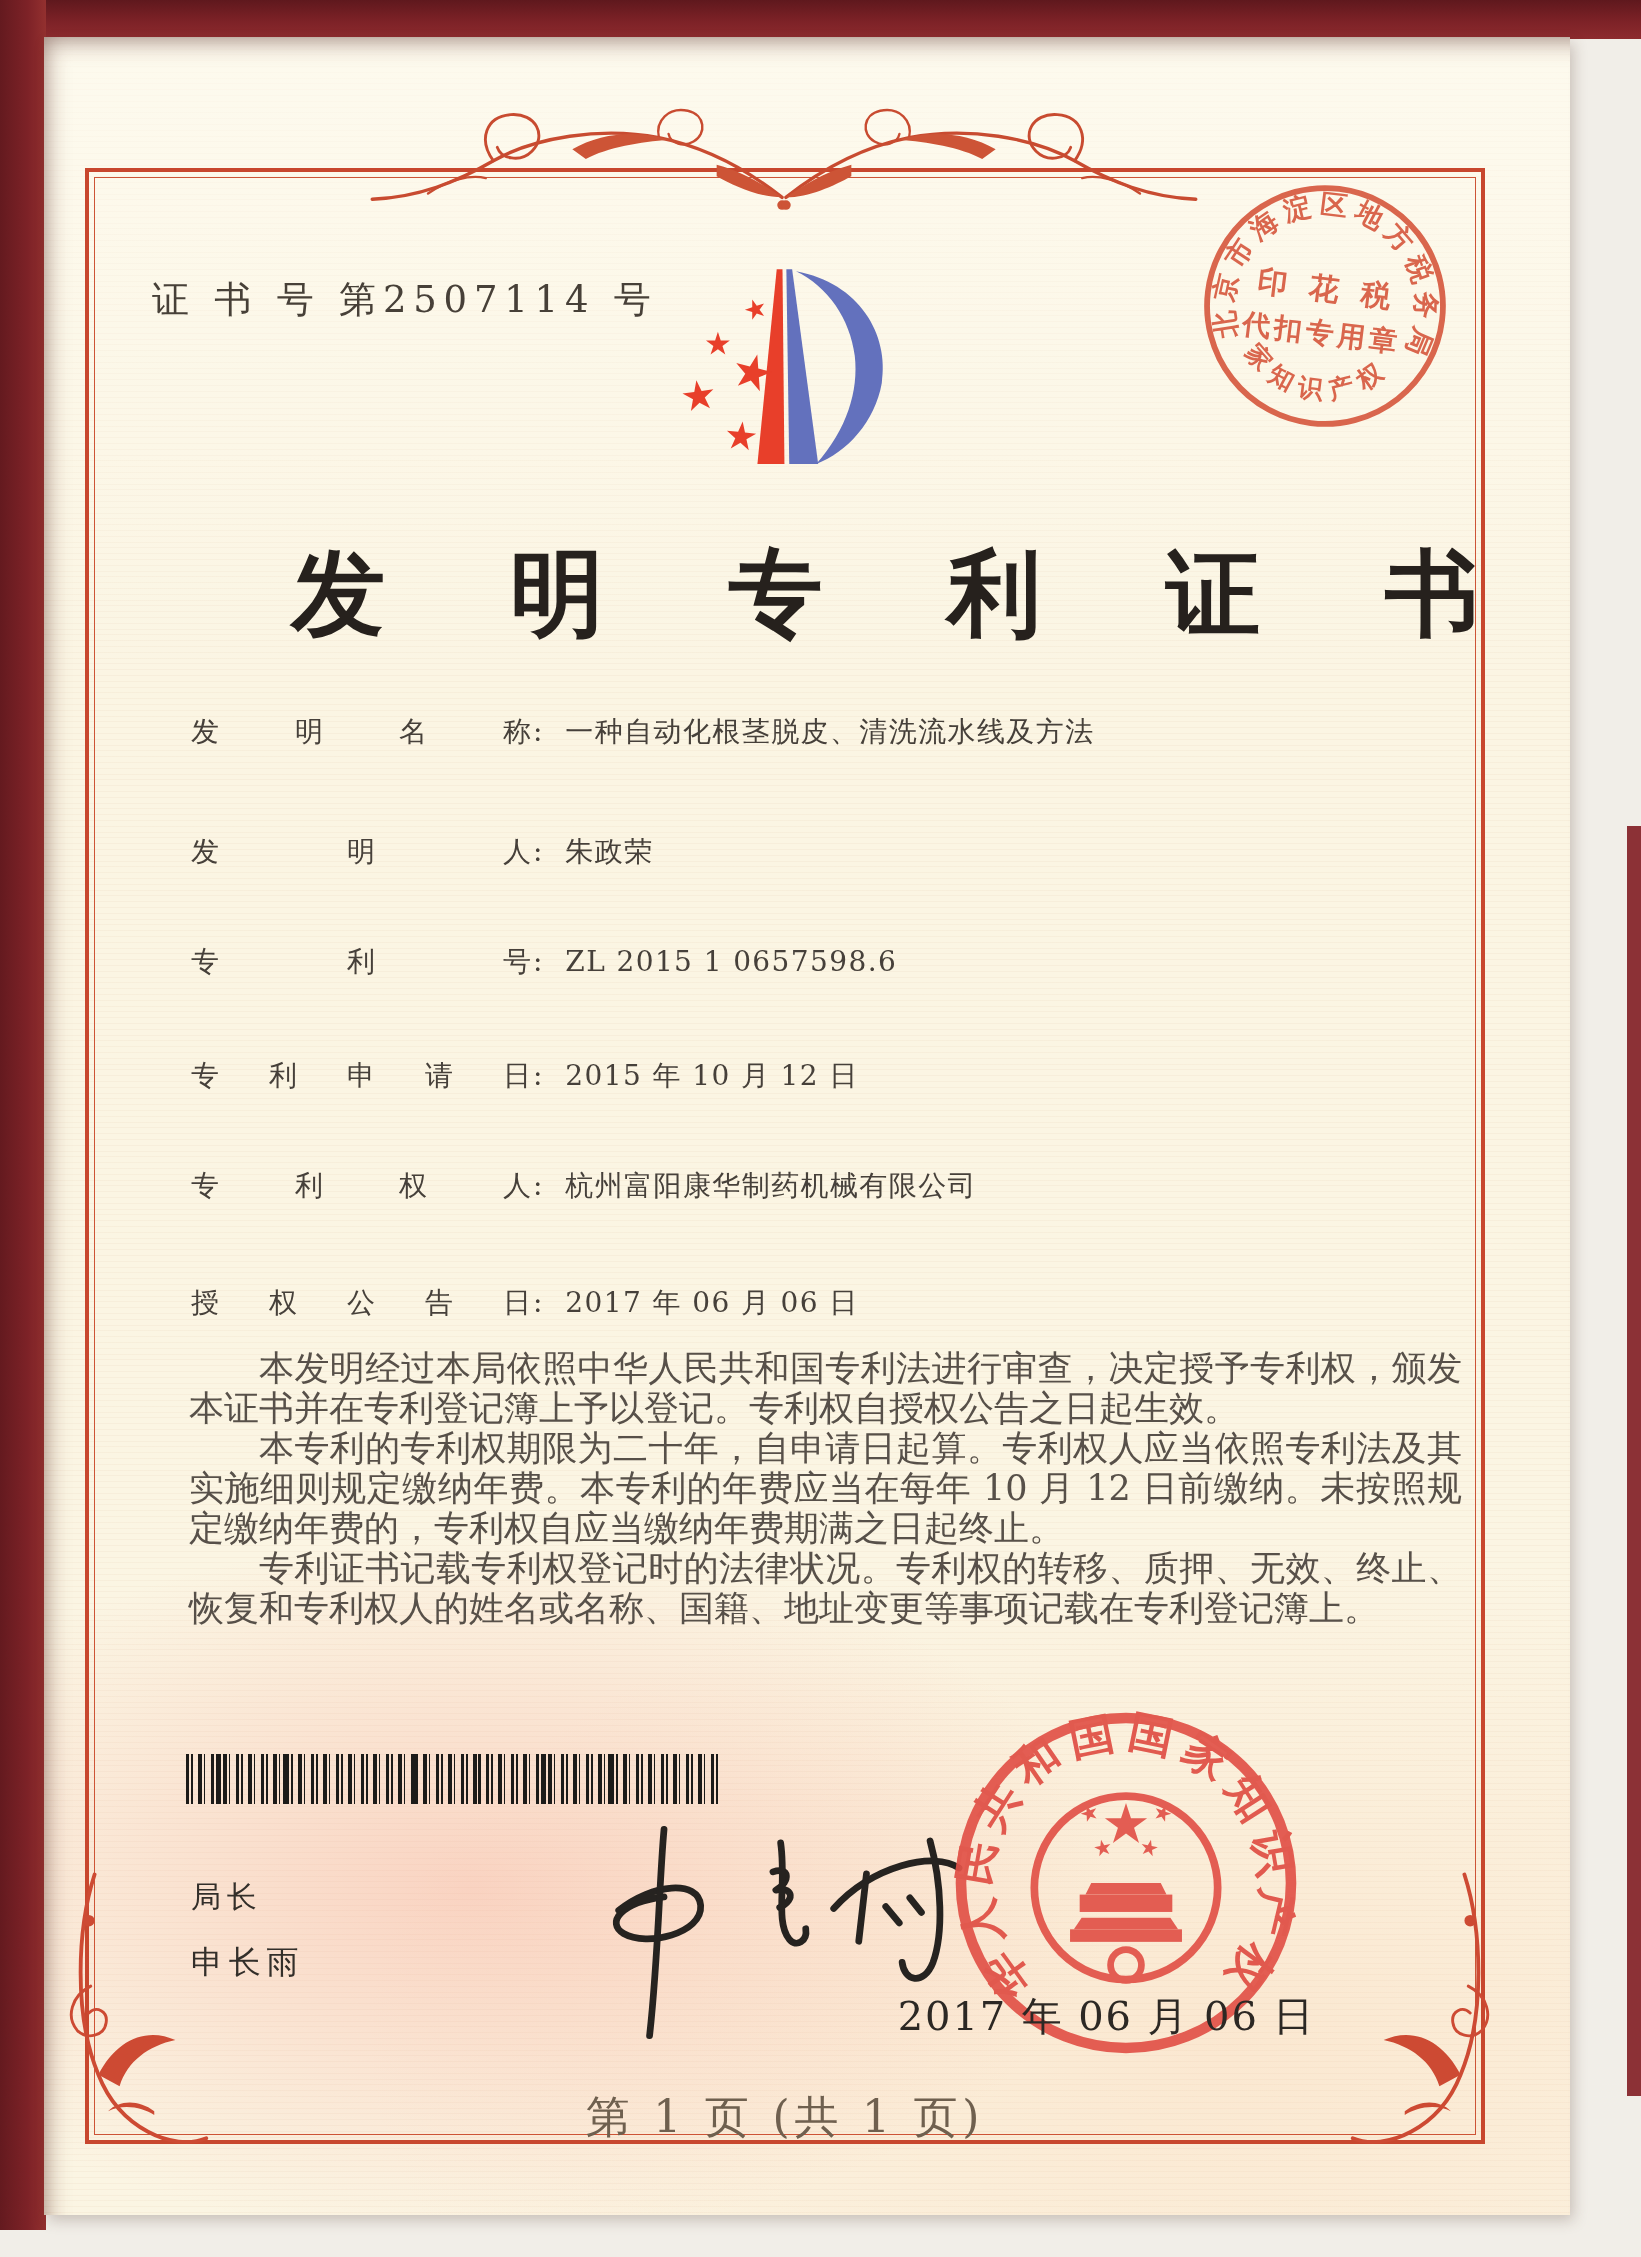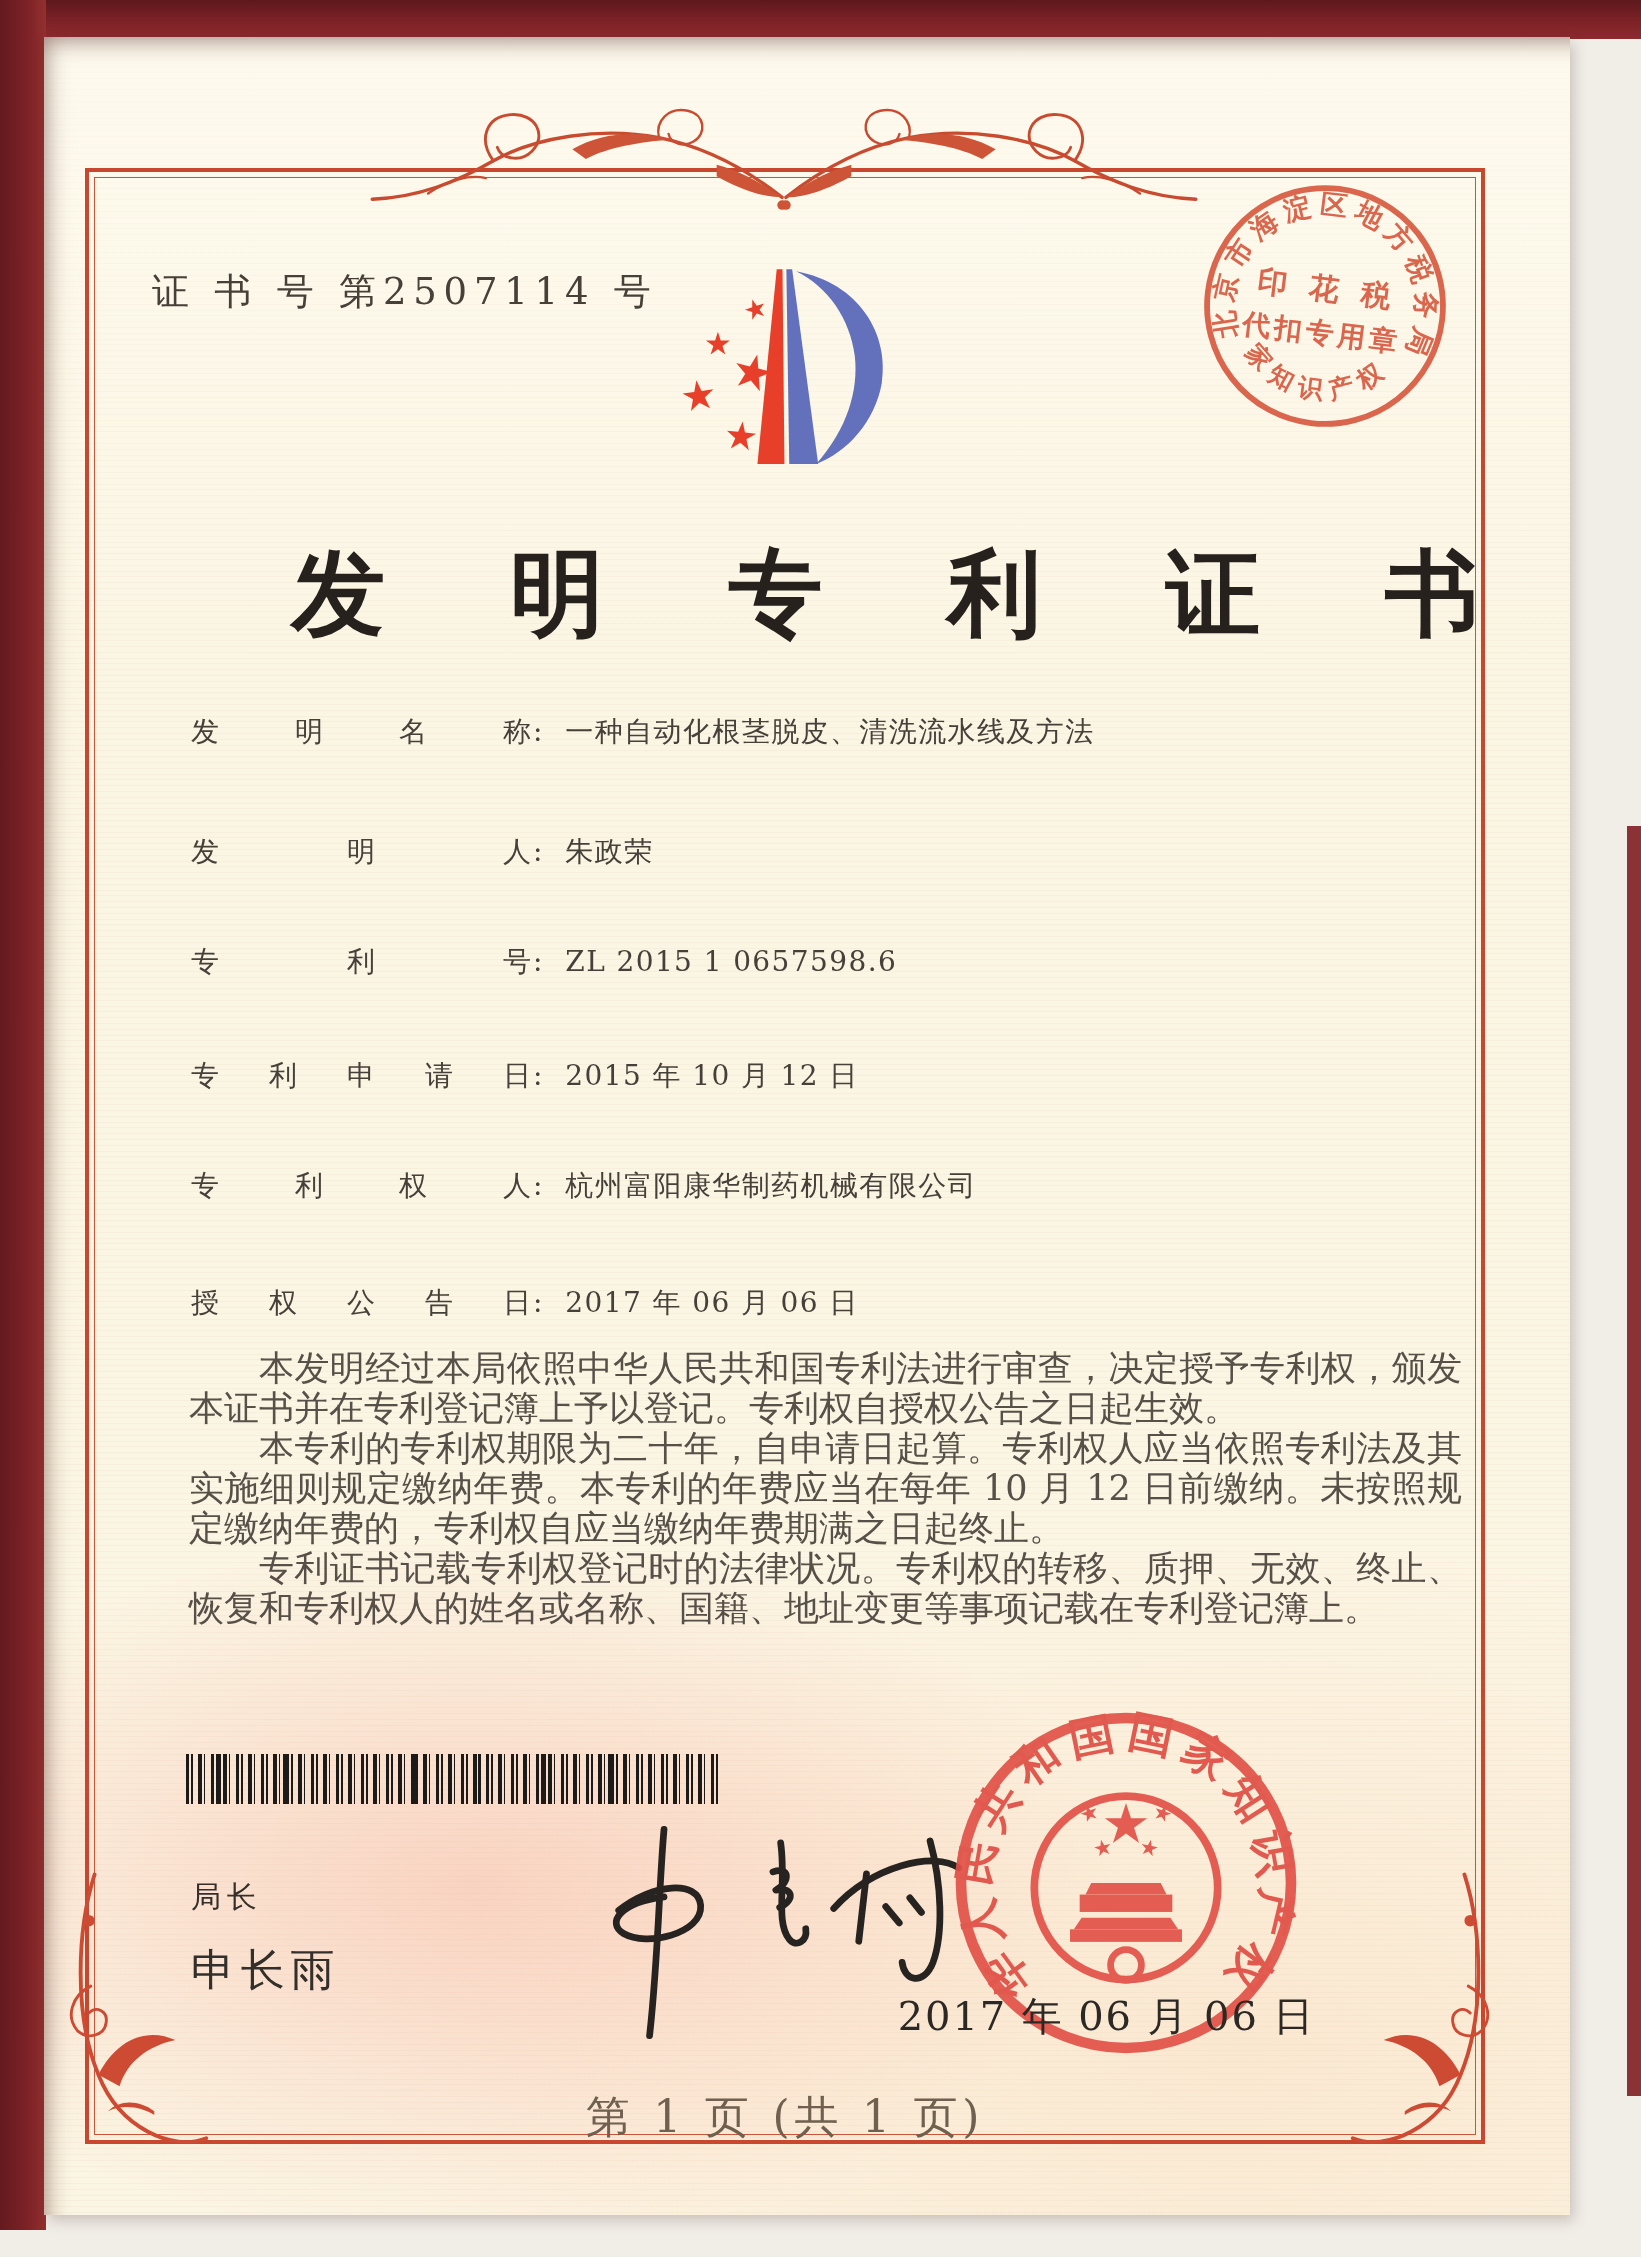--- a/index.html
+++ b/index.html
@@ -23,21 +23,21 @@
       radial-gradient(ellipse 1207px 695px at 78% 92%, rgba(250,200,165,.30), rgba(250,200,165,0) 72%),
       linear-gradient(to bottom, rgba(255,253,244,.65), rgba(255,250,232,0) 30%),
       repeating-linear-gradient(to bottom, rgba(203,158,124,.08) 0 1px, rgba(255,255,255,0) 1px 5.8px);
     box-shadow:inset 13.5px 15.4px 25px -13.5px rgba(70,22,16,.55), 3.9px 5.8px 13.5px rgba(80,50,40,.25);
   }
   
   .frame{position:absolute;left:41px;top:131px;width:1400px;height:1976px;
     box-sizing:border-box;border:4.8px solid #c8472e;}
   .frame-inner{position:absolute;inset:4.8px;border:1.9px solid #cd5436;}
   
-  .cert-number{position:absolute;left:108px;top:230px;font-size:37px;color:#474038;letter-spacing:6.8px;}
+  .cert-number{position:absolute;left:108px;top:238px;font-size:37px;color:#474038;letter-spacing:6.8px;}
   .tax-stamp{position:absolute;left:1136px;top:124px;width:290px;height:290px;opacity:.92;transform:rotate(7deg);}
   .logo{position:absolute;left:618px;top:228px;width:241px;height:207px;}
   .title{position:absolute;left:41px;top:494px;width:1600px;text-align:center;
     font-size:94px;font-weight:bold;color:#26211d;letter-spacing:46px;text-indent:46px;}
   
   .field-row{position:absolute;left:147px;width:1274px;display:flex;align-items:baseline;
     font-size:28px;color:#46403a;}
   .field-label{display:inline-block;width:340px;text-align:justify;text-align-last:justify;}
   .field-colon{margin:0 23px 0 1.9px;}
   .field-value{letter-spacing:1.4px;text-align:center;}
@@ -48,21 +48,21 @@
   .paragraphs p{margin:0;text-indent:2em;}
   
   .barcode{position:absolute;left:142px;top:1717px;width:534px;height:50px;
     background-image:
       repeating-linear-gradient(90deg,#1c1b19 0 2.9px,transparent 2.9px 4.8px,#1c1b19 4.8px 6.8px,transparent 6.8px 11.6px,#1c1b19 11.6px 16.4px,transparent 16.4px 18.3px,#1c1b19 18.3px 19.3px,transparent 19.3px 25px),
       repeating-linear-gradient(90deg,transparent 0 32px,#1c1b19 32px 35px,transparent 35px 65px);}
   
   .director-title{position:absolute;left:147px;top:1840px;font-family:"DejaVu Sans","Liberation Sans",sans-serif;
     font-size:30px;color:#332f2a;letter-spacing:5.8px;}
   .director-name{position:absolute;left:147px;top:1904px;font-family:"DejaVu Sans","Liberation Sans",sans-serif;
-    font-size:44px;color:#332f2a;letter-spacing:5.8px;}
+    font-size:32px;color:#332f2a;letter-spacing:5.8px;}
   .signature{position:absolute;left:483px;top:1777px;width:463px;height:241px;}
   
   .seal{position:absolute;left:889px;top:1653px;width:386px;height:386px;opacity:.93;}
   .seal-date{position:absolute;left:850px;top:1952px;width:425px;text-align:center;
     font-size:40px;color:#2c2824;letter-spacing:1.9px;z-index:5;}
   
   .footer{position:absolute;left:41px;top:2051px;width:1400px;text-align:center;
     font-size:44px;color:#6f604f;letter-spacing:4.8px;}
   
   .orn-top{position:absolute;left:325px;top:68px;width:830px;height:127px;}

